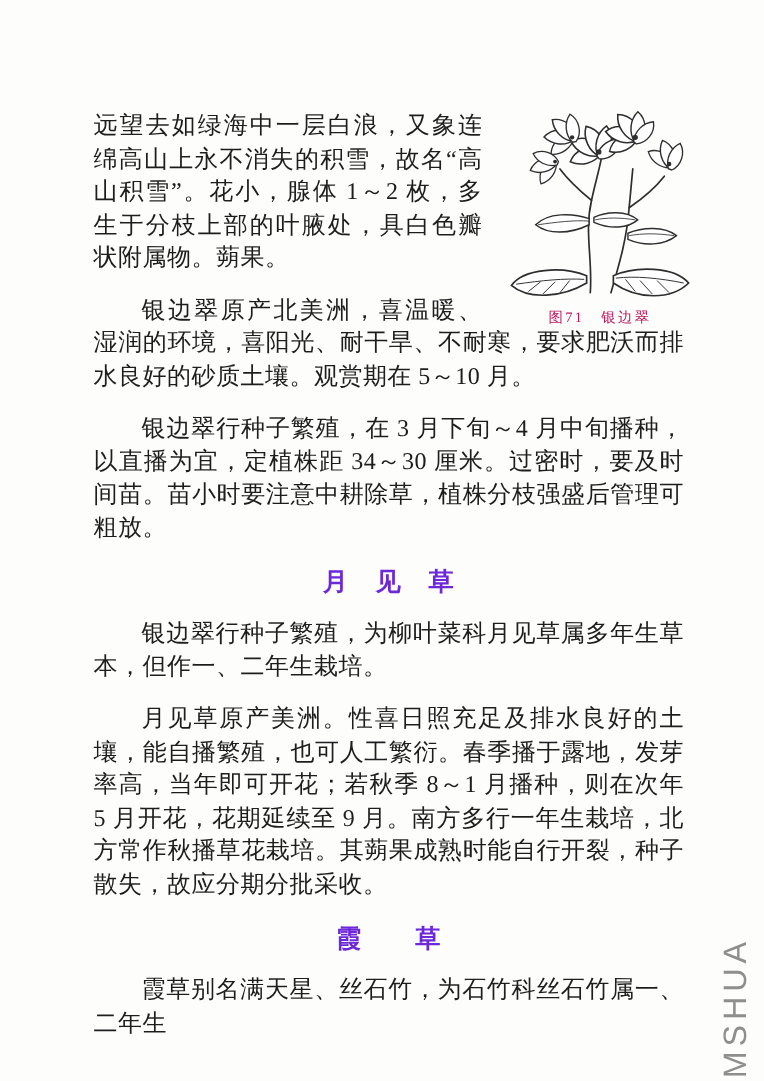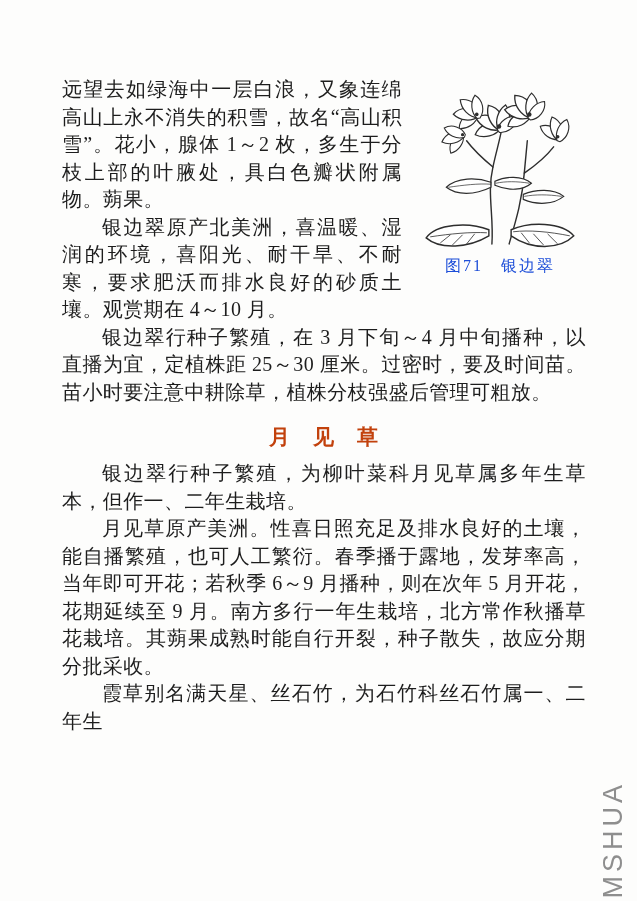--- a/index.html
+++ b/index.html
@@ -10,44 +10,44 @@
     background:#fefefdff;
     background-color:#fdfdfc;
     font-family:"Liberation Serif","DejaVu Serif",serif;
     color:#1d1d1d;
     overflow:hidden;
   }
   .content {
     position:absolute; top:76px; left:62px; width:524px;
   }
   .content p {
-    margin:0;
+    margin:16px;
     font-size:20px;
     line-height:27.5px;
     text-align:justify;
     letter-spacing:0.4px;
   }
   .indent { text-indent:2em; }
   .figure {
     float:right; width:172px;
     margin:2px 0 4px 12px;
     text-align:center;
   }
   .figure svg { display:block; margin:0 auto; }
   .figcaption {
-    font-size:16px; color:#1d4ed8;
+    font-size:12px; color:#be185d;
     letter-spacing:2px; margin-top:6px;
     white-space:nowrap;
   }
   h2.section {
     font-size:21px; font-weight:bold;
     text-align:center;
     margin:17px 0 9px 0;
     letter-spacing:1px;
-    color:#c2410c;
+    color:#6d28d9;
   }
   .watermark {
     position:absolute;
     right:8px; bottom:2px;
     writing-mode:vertical-rl;
     transform:rotate(180deg);
     font-family:"Liberation Sans","DejaVu Sans",sans-serif;
     font-size:27px;
     font-weight:500;
     color:#8e8e8e;
@@ -126,25 +126,26 @@
           <circle cx="60" cy="38" r="1.8"></circle>
           <circle cx="112" cy="38" r="2.2"></circle>
           <circle cx="140" cy="60" r="1.8"></circle>
           <circle cx="46" cy="58" r="1.6"></circle>
         </g>
       </svg>
       <figcaption class="figcaption">图71　银边翠</figcaption>
     </figure>
 
     <p>远望去如绿海中一层白浪，又象连绵高山上永不消失的积雪，故名“高山积雪”。花小，腺体 1～2 枚，多生于分枝上部的叶腋处，具白色瓣状附属物。蒴果。</p>
-    <p class="indent">银边翠原产北美洲，喜温暖、湿润的环境，喜阳光、耐干旱、不耐寒，要求肥沃而排水良好的砂质土壤。观赏期在 4～10 月。</p>
-    <p class="indent">银边翠行种子繁殖，在 3 月下旬～4 月中旬播种，以直播为宜，定植株距 25～30 厘米。过密时，要及时间苗。苗小时要注意中耕除草，植株分枝强盛后管理可粗放。</p>
+    <p class="indent">银边翠原产北美洲，喜温暖、湿润的环境，喜阳光、耐干旱、不耐寒，要求肥沃而排水良好的砂质土壤。观赏期在 5～10 月。</p>
+    <p class="indent">银边翠行种子繁殖，在 3 月下旬～4 月中旬播种，以直播为宜，定植株距 34～30 厘米。过密时，要及时间苗。苗小时要注意中耕除草，植株分枝强盛后管理可粗放。</p>
 
     <h2 class="section">月　见　草</h2>
     <p class="indent">银边翠行种子繁殖，为柳叶菜科月见草属多年生草本，但作一、二年生栽培。</p>
-    <p class="indent">月见草原产美洲。性喜日照充足及排水良好的土壤，能自播繁殖，也可人工繁衍。春季播于露地，发芽率高，当年即可开花；若秋季 6～9 月播种，则在次年 5 月开花，花期延续至 9 月。南方多行一年生栽培，北方常作秋播草花栽培。其蒴果成熟时能自行开裂，种子散失，故应分期分批采收。</p>
+    <p class="indent">月见草原产美洲。性喜日照充足及排水良好的土壤，能自播繁殖，也可人工繁衍。春季播于露地，发芽率高，当年即可开花；若秋季 8～1 月播种，则在次年 5 月开花，花期延续至 9 月。南方多行一年生栽培，北方常作秋播草花栽培。其蒴果成熟时能自行开裂，种子散失，故应分期分批采收。</p>
 
+    <h2 class="section">霞　　草</h2>
     <p class="indent">霞草别名满天星、丝石竹，为石竹科丝石竹属一、二年生</p>
 
   </div>
 
   <div class="watermark">MSHUA</div>
 </div>
 
 </body></html>

